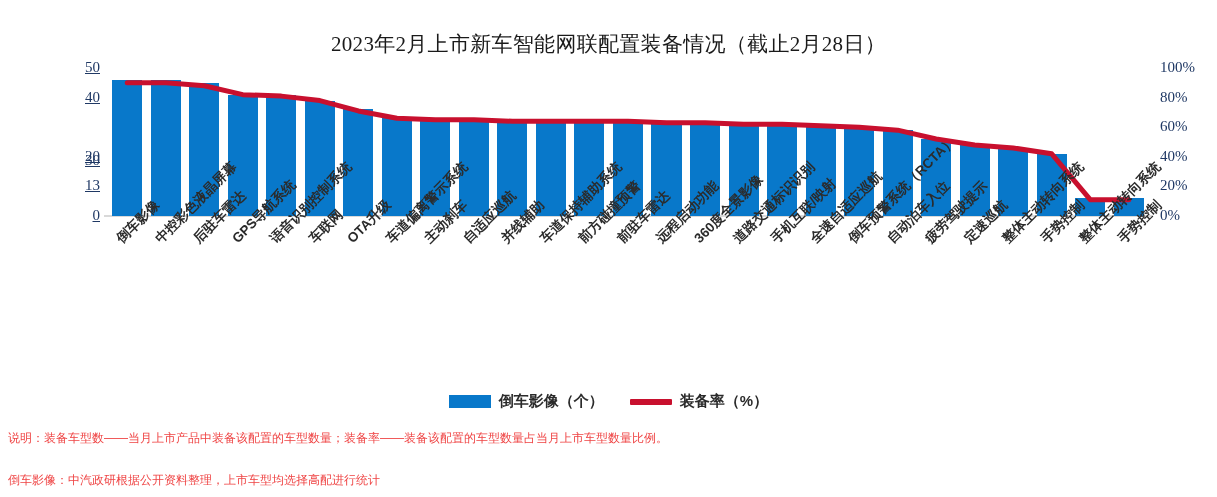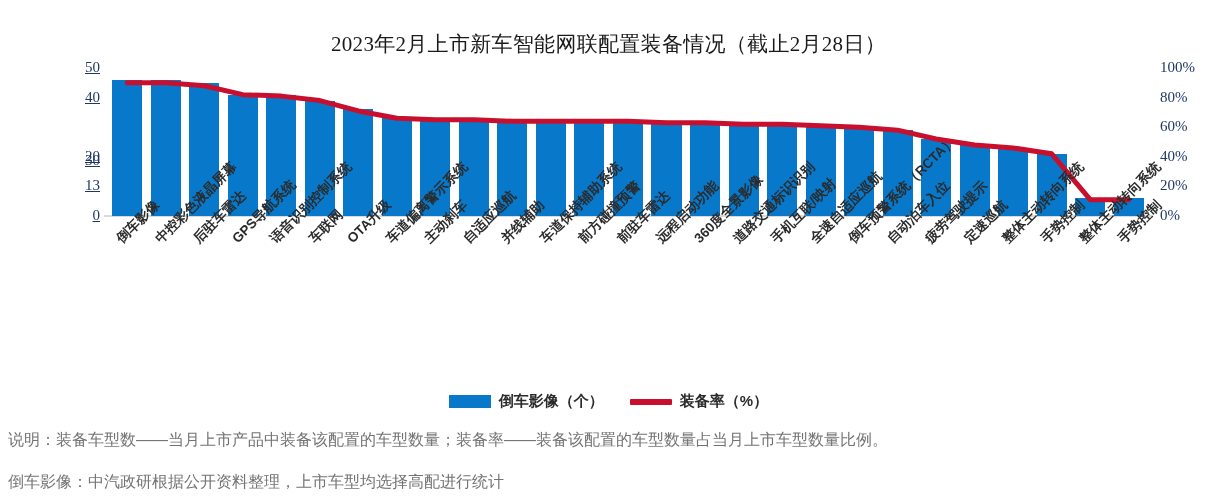--- a/index.html
+++ b/index.html
@@ -105,22 +105,22 @@
     font-weight: bold;
     color: #2b2b2b;
     white-space: nowrap;
   }
 
   
   .note {
     position: absolute;
     left: 8px;
     font-family: "Liberation Sans", "DejaVu Sans", sans-serif;
-    font-size: 16px;
-    color: #737373;
+    font-size: 12px;
+    color: #ef4444;
     white-space: nowrap;
   }
   #note-1 { top: 430px; }
   #note-2 { top: 472px; }
 </style>
 </head>
 <body>
 
 <div id="root">
 

